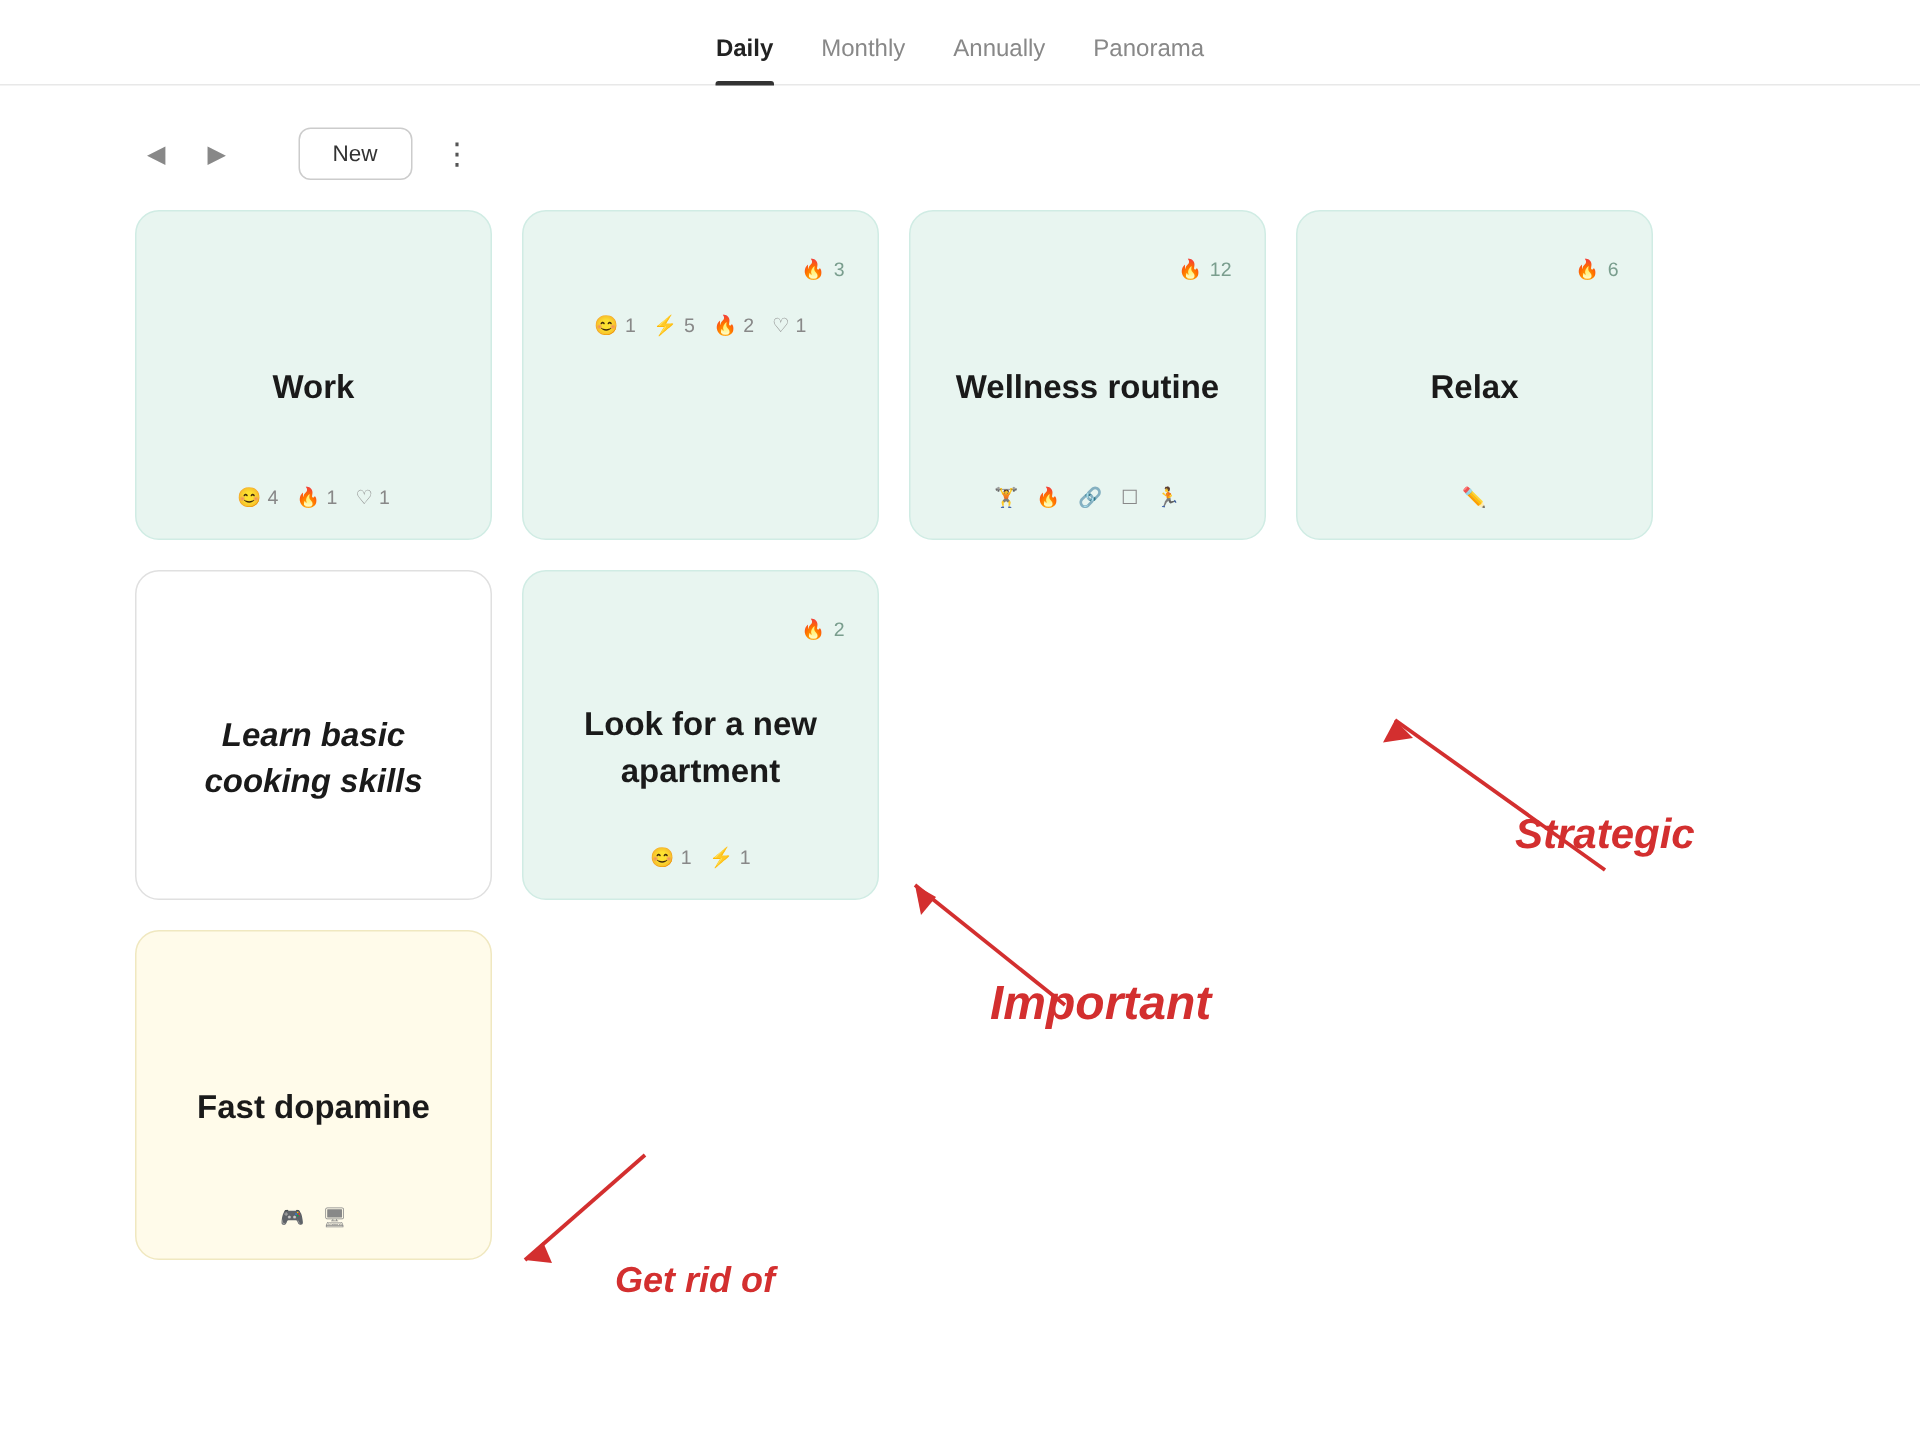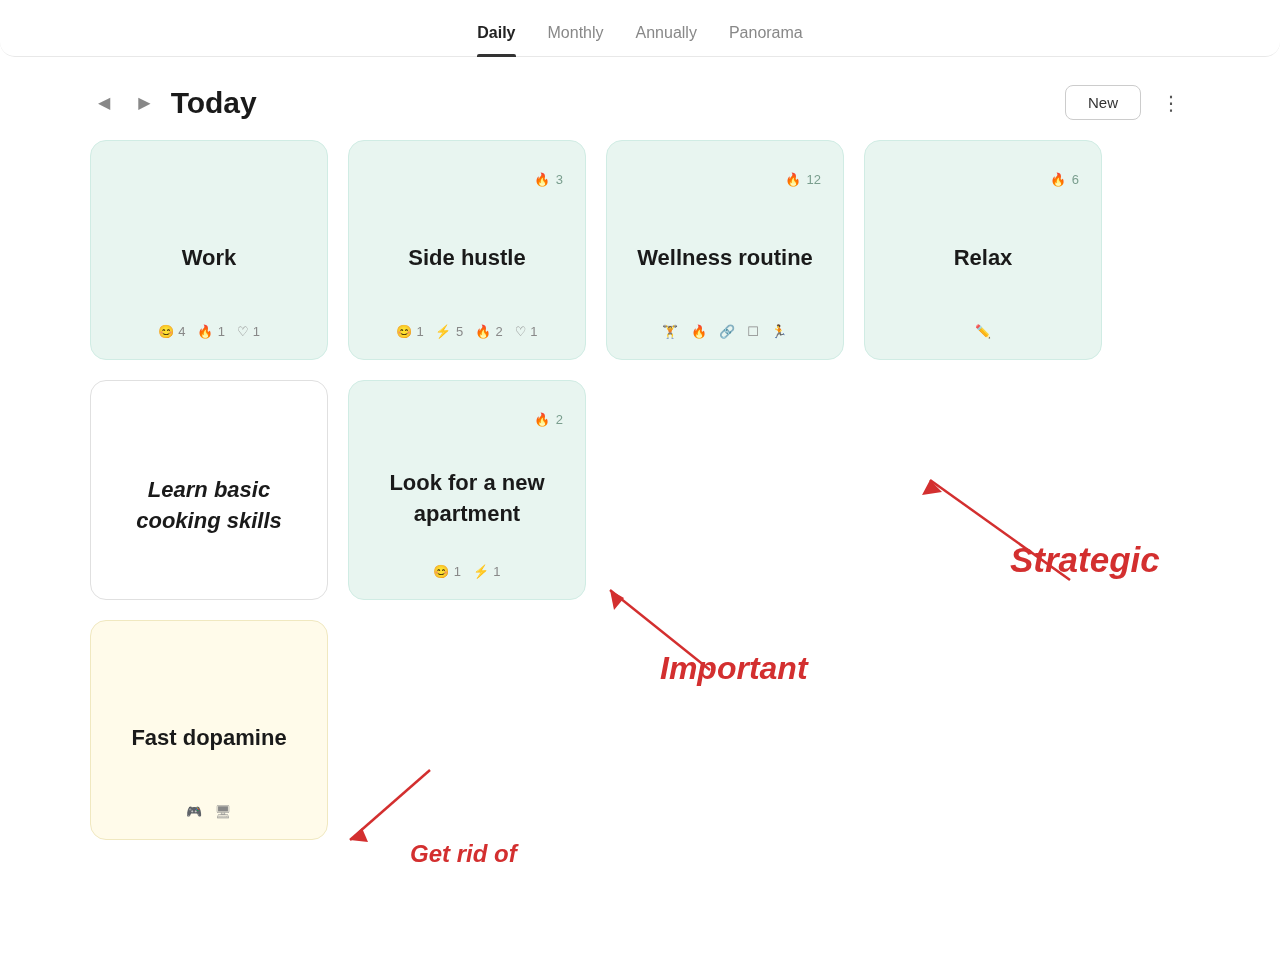--- a/index.html
+++ b/index.html
@@ -12,21 +12,20 @@
     }
 
     
     .nav-tabs {
       display: flex;
       justify-content: center;
       gap: 32px;
       padding: 24px 0 0;
       border-bottom: 1px solid #e8e8e8;
       margin-bottom: 0;
-      border-radius: 15px;
     }
     .nav-tab {
       font-size: 16px;
       color: #888;
       cursor: pointer;
       padding-bottom: 14px;
       position: relative;
       font-weight: 400;
     }
     .nav-tab.active {
@@ -168,21 +167,20 @@
 <nav class="nav-tabs">
   <span class="nav-tab active">Daily</span>
   <span class="nav-tab">Monthly</span>
   <span class="nav-tab">Annually</span>
   <span class="nav-tab">Panorama</span>
 </nav>
 
 <div class="header-row">
   <button class="nav-arrow">◀</button>
   <button class="nav-arrow">▶</button>
-  <span class="page-title">Today</span>
   <button class="new-button">New</button>
   <button class="more-button">⋮</button>
 </div>
 
 <div class="cards-container">
 
   <div class="cards-row">
 
     <div class="card card-green">
       <div class="card-top"></div>
@@ -203,21 +201,20 @@
       </div>
     </div>
 
     <div class="card card-green">
       <div class="card-top">
         <span class="card-streak">
           <span>🔥</span>
           <span>3</span>
         </span>
       </div>
-      <div class="card-title">Side hustle</div>
       <div class="card-footer">
         <span class="card-footer-item">
             <span>😊</span>
             <span>1</span>
           </span>
         <span class="card-footer-item">
             <span>⚡</span>
             <span>5</span>
           </span>
         <span class="card-footer-item">
@@ -307,21 +304,21 @@
   </div>
 
 </div>
 
 <div style="position: fixed; top: 0; left: 0; width: 1280px; height: 960px; pointer-events: none;">
 
   <svg style="position:absolute; top: 460px; left: 870px;" width="230" height="130">
     <line x1="200" y1="120" x2="60" y2="20" stroke="#d32f2f" stroke-width="2.5"></line>
     <polygon points="60,20 72,32 52,35" fill="#d32f2f"></polygon>
   </svg>
-  <div style="position:absolute; top: 540px; left: 1010px; color: #d32f2f; font-size: 35px; font-weight: 700; font-style: italic; font-family: sans-serif;">Strategic</div>
+  <div style="position:absolute; top: 540px; left: 1010px; color: #d32f2f; font-size: 28px; font-weight: 700; font-style: italic; font-family: sans-serif;">Strategic</div>
 
   <svg style="position:absolute; top: 580px; left: 580px;" width="180" height="120">
     <line x1="30" y1="10" x2="130" y2="90" stroke="#d32f2f" stroke-width="2.5"></line>
     <polygon points="30,10 44,18 34,30" fill="#d32f2f"></polygon>
   </svg>
   <div style="position:absolute; top: 650px; left: 660px; color: #d32f2f; font-size: 32px; font-weight: 700; font-style: italic; font-family: sans-serif;">Important</div>
 
   <svg style="position:absolute; top: 760px; left: 330px;" width="130" height="110">
     <line x1="100" y1="10" x2="20" y2="80" stroke="#d32f2f" stroke-width="2.5"></line>
     <polygon points="20,80 32,68 38,82" fill="#d32f2f"></polygon>

